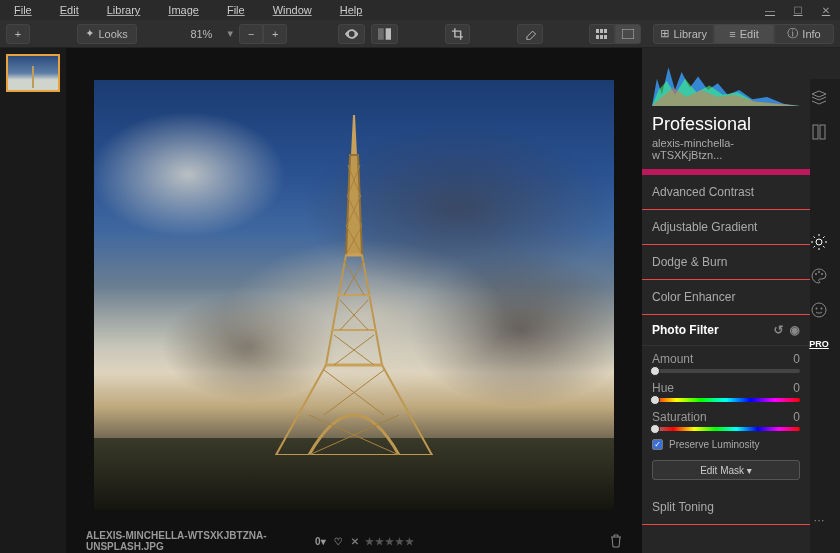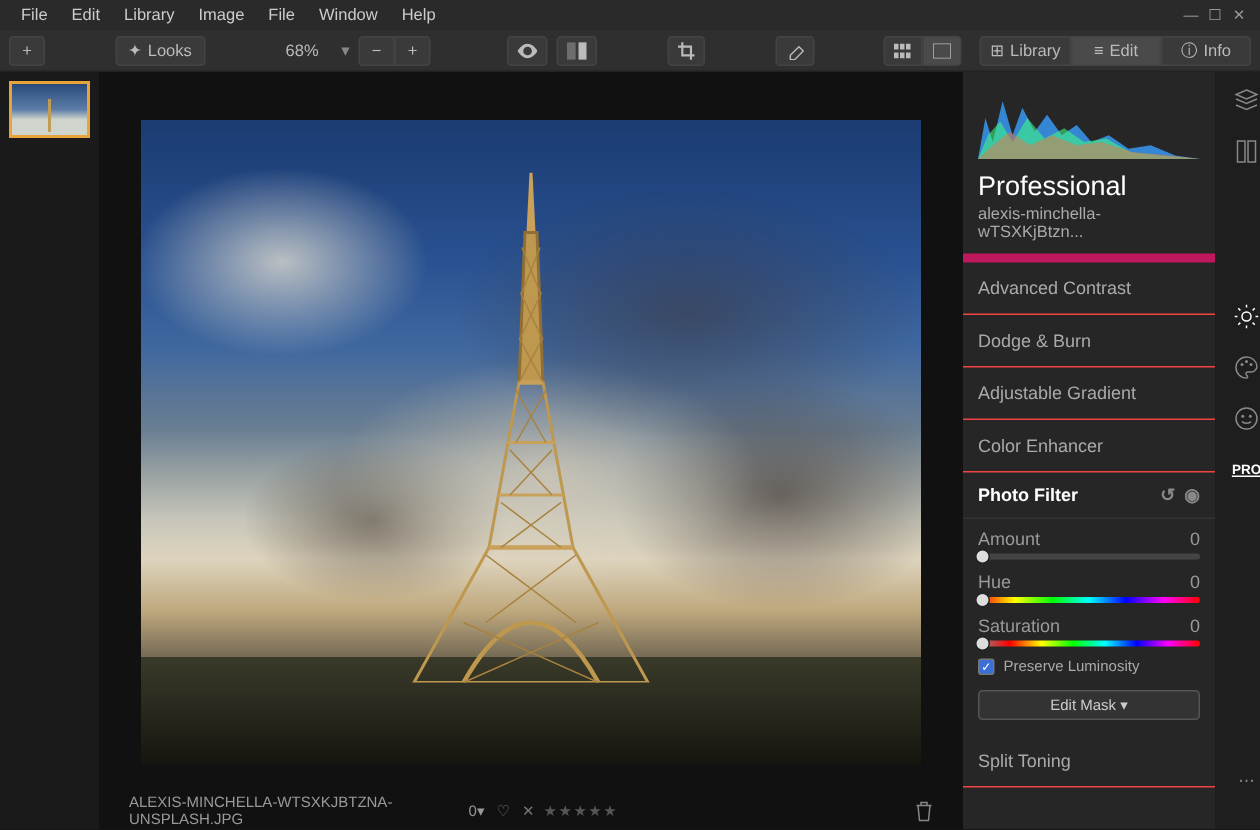--- a/index.html
+++ b/index.html
@@ -1,20 +1,20 @@
 <!DOCTYPE html>
 <html><head>
 <meta charset="utf-8">
 <style>
 * { margin: 0; padding: 0; box-sizing: border-box; font-family: -apple-system, BlinkMacSystemFont, "Segoe UI", Arial, sans-serif; }
 body { background: #1a1a1a; color: #aaa; width: 840px; height: 553px; overflow: hidden; font-size: 11px; }
 .app { display: flex; flex-direction: column; height: 100%; }
 
 
-.menubar { height: 20px; background: #2a2a2a; display: flex; align-items: center; padding: 0 6px; gap: 0; }
+.menubar { height: 20px; background: #2a2a2a; display: flex; align-items: center; padding: 0 6px; gap: 12px; text-decoration: underline; }
 .menubar .menu-item { padding: 2px 8px; color: #ccc; font-size: 11px; cursor: pointer; }
 .menubar .spacer { flex: 1; }
 .menubar .win-btn { width: 16px; text-align: center; color: #999; cursor: pointer; font-size: 10px; }
 
 
 .toolbar { height: 28px; background: #2f2f2f; display: flex; align-items: center; padding: 0 6px; gap: 6px; border-bottom: 1px solid #222; }
 .tb-btn { height: 20px; min-width: 24px; background: #3a3a3a; border: 1px solid #444; border-radius: 3px; display: flex; align-items: center; justify-content: center; color: #bbb; cursor: pointer; font-size: 11px; gap: 4px; padding: 0 6px; }
 .tb-btn.w { min-width: 60px; }
 .tb-btn.active { background: #4a4a4a; }
 .tb-seg { display: flex; }
@@ -46,21 +46,21 @@
   radial-gradient(18px 20px at 8% 100%, #1d2513, transparent 80%),
   radial-gradient(22px 24px at 20% 100%, #1d2513, transparent 80%),
   radial-gradient(24px 26px at 34% 100%, #1d2513, transparent 80%),
   radial-gradient(24px 26px at 72% 100%, #1d2513, transparent 80%),
   radial-gradient(22px 24px at 86% 100%, #1d2513, transparent 80%),
   radial-gradient(18px 20px at 96% 100%, #1d2513, transparent 80%);
 }
 .tower { position: absolute; left:50%; bottom:55px; transform: translateX(-50%); width: 180px; height: 340px; }
 .tower svg { width: 100%; height: 100%; display: block; }
 
-.canvas-footer { height: 24px; display: flex; align-items: center; padding: 0 20px; color: #999; font-size: 10px; }
+.canvas-footer { height: 24px; display: flex; align-items: center; padding: 0 20px; color: #999; font-size: 10px; font-weight: bold; }
 .canvas-footer .spacer { flex: 1; }
 .stars span { color: #555; letter-spacing: 1px; }
 .heart { margin: 0 8px; color: #777; }
 .trash { color: #888; }
 
 
 .right { width: 198px; background: #262626; display: flex; }
 .right-main { flex: 1; display: flex; flex-direction: column; overflow: hidden; }
 .histo { height: 60px; padding: 8px 10px 2px; }
 .histo svg { width: 100%; height: 100%; }
@@ -75,21 +75,21 @@
 .slider-row { margin-bottom: 8px; }
 .slider-row .lbl { display: flex; justify-content: space-between; color: #999; font-size: 12px; margin-bottom: 3px; }
 .track { position: relative; height: 4px; background: #444; border-radius: 2px; }
 .track.hue { background: linear-gradient(90deg,#ff0000,#ffff00,#00ff00,#00ffff,#0000ff,#ff00ff,#ff0000); }
 .track.sat { background: linear-gradient(90deg,#888,#ff0000,#ffff00,#00ff00,#00ffff,#0000ff,#ff00ff,#ff0000); }
 .knob { position: absolute; top: 50%; left: 0; transform: translate(-50%,-50%); width: 10px; height: 10px; background: #ddd; border-radius: 50%; border: 1px solid #222; }
 .chk { display: flex; align-items: center; gap: 6px; color: #aaa; font-size: 10px; margin-top: 4px; }
 .chk .box { width: 11px; height: 11px; border: 1px solid #777; border-radius: 2px; background: #3a6fd8; display: flex; align-items: center; justify-content: center; color: #fff; font-size: 8px; }
 .edit-mask-btn { width: 100%; height: 20px; margin-top: 10px; background: #333; border: 1px solid #555; border-radius: 3px; color: #ccc; font-size: 10px; cursor: pointer; }
 
-.right-rail { width: 30px; background: #1e1e1e; display: flex; flex-direction: column; align-items: flex-end; padding-top: 10px; gap: 16px; }
+.right-rail { width: 30px; background: #1e1e1e; display: flex; flex-direction: column; align-items: flex-start; padding-top: 10px; gap: 16px; margin-top: 31px; }
 .rail-icon { width: 18px; height: 18px; color: #888; cursor: pointer; display:flex; align-items:center; justify-content:center; }
 .rail-icon.active { color: #fff; }
 .rail-sep { flex: 1; }
 .pro-badge { color: #fff; font-size: 9px; font-weight: 600; text-decoration: underline; }
 
 svg { display: block; }
 </style>
 </head>
 <body>
 
@@ -110,21 +110,21 @@
   </div>
 
   <div class="toolbar">
     <div class="tb-btn">+</div>
     <div style="width:36px"></div>
     <div class="tb-btn w">
       <span>✦</span>
       <span>Looks</span>
     </div>
     <div style="width:34px"></div>
-    <span class="zoom-pct">68%</span>
+    <span class="zoom-pct">81%</span>
     <span style="color:#888;cursor:pointer;">▾</span>
     <div class="tb-seg">
       <div class="tb-btn">−</div>
       <div class="tb-btn">+</div>
     </div>
     <div style="width:40px"></div>
     <div class="tb-btn">
       <svg width="14" height="10" viewBox="0 0 14 10">
           <path d="M7 0C3 0 0 5 0 5s3 5 7 5 7-5 7-5-3-5-7-5zm0 8a3 3 0 110-6 3 3 0 010 6z" fill="currentColor"></path>
         </svg>
@@ -241,22 +241,22 @@
           <svg viewBox="0 0 180 44" preserveAspectRatio="none">
             <path d="M0 44 L6 20 L12 34 L20 10 L28 30 L36 14 L46 28 L56 18 L68 30 L80 24 L92 34 L106 30 L122 38 L140 36 L160 42 L180 44 Z" fill="#3aa0ff" opacity=".8"></path>
             <path d="M0 44 L8 30 L18 22 L28 34 L40 20 L54 32 L70 26 L86 34 L104 32 L124 40 L150 42 L180 44 Z" fill="#3fff80" opacity=".55"></path>
             <path d="M0 44 L12 36 L26 28 L42 36 L60 30 L80 36 L100 34 L126 40 L156 42 L180 44 Z" fill="#ff6a3a" opacity=".45"></path>
           </svg>
         </div>
         <div class="preset-title">Professional</div>
         <div class="preset-sub">alexis-minchella-wTSXKjBtzn...</div>
         <div class="panel-list">
           <div class="panel-item">Advanced Contrast</div>
+          <div class="panel-item">Adjustable Gradient</div>
           <div class="panel-item">Dodge &amp; Burn</div>
-          <div class="panel-item">Adjustable Gradient</div>
           <div class="panel-item">Color Enhancer</div>
         </div>
         <div class="panel-head">
           <span>Photo Filter</span>
           <span class="spacer"></span>
           <span class="hi">↺</span>
           <span class="hi">◉</span>
         </div>
         <div class="panel-body">
           <div class="slider-row">

